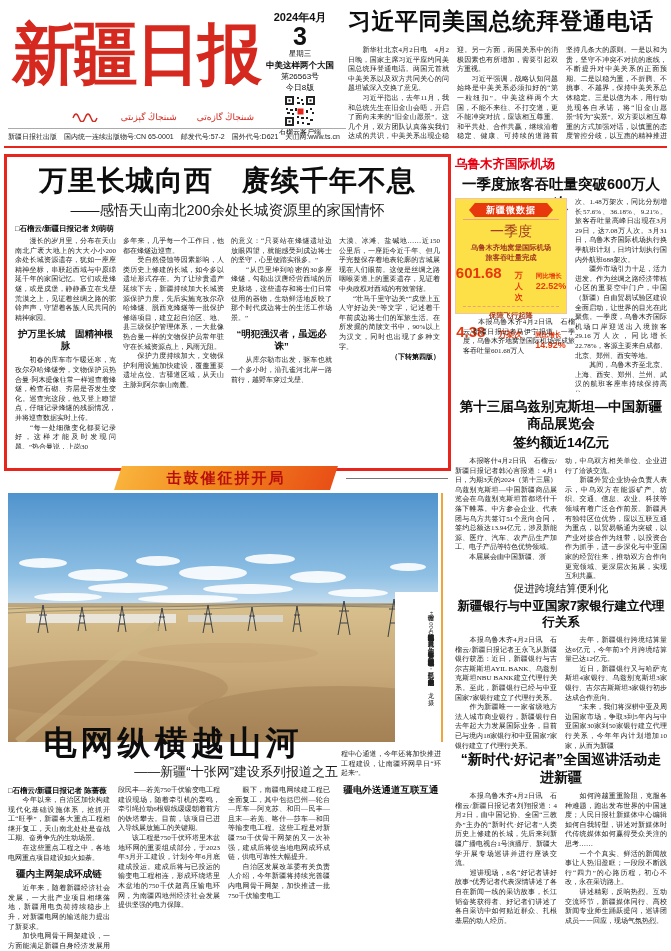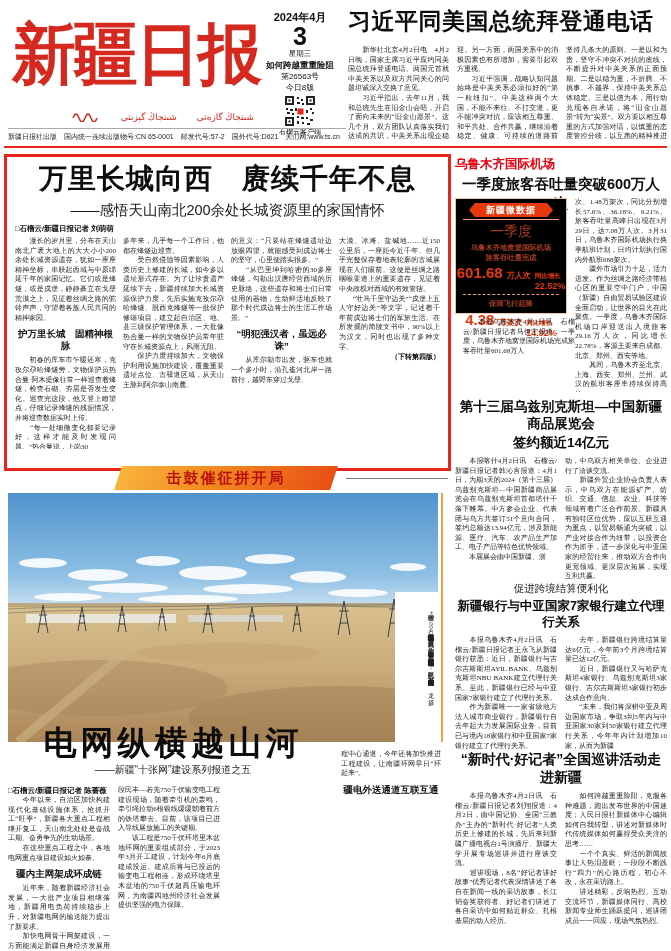--- a/index.html
+++ b/index.html
@@ -44,21 +44,21 @@
   
   .xi { left:348px; top:6px; width:319px; }
   .xi h1 { margin:0 0 10px; font-family:"Liberation Sans",sans-serif; font-weight:900;
            font-size:23px; line-height:30px; letter-spacing:.5px; color:#0d0d0d; white-space:nowrap; }
   .xi .cols { gap:8px; }
   .xi .col { width:101px; height:95px; }
 
   
   .gw { left:4px; top:154px; width:425px; height:301px; border:3px solid #e8251c;
         padding:5px 8px; }
-  .gw h2 { margin:2px 0 0; font-family:Liberation Mono, monospace; font-weight:900;
+  .gw h2 { margin:2px 0 0; font-family:Liberation Serif, serif; font-weight:900;
            font-size:28px; line-height:34px; text-align:center; letter-spacing:1px; color:#0d0d0d; }
   .gw .sub { margin:3px 0 5px; font-family:"Liberation Sans",sans-serif; font-size:14.5px;
              line-height:18px; text-align:center; color:#1a1a1a; }
   .gw .cols { gap:7px; margin-top:3px; }
   .gw .col { width:103px; height:212px; }
 
   
   .banner { left:118px; top:466px; width:216px; height:24px; }
   .banner .bg { position:absolute; inset:0; transform:skewX(-18deg);
                 background:linear-gradient(95deg,#f9b43c 0%,#f1881f 45%,#e94f16 100%); }
@@ -71,47 +71,47 @@
   .photo-caption { position:absolute; right:0; bottom:0; width:43px; height:150px; background:#fff;
                    padding:4px 3px; box-sizing:border-box; writing-mode:vertical-rl;
                    font-size:6.5px; line-height:8.6px; text-align:justify; color:#222;
                    white-space:pre-line; }
   .orangerule { left:441px; top:493px; width:2px; height:249px; background:#f0a43c; }
 
   
   .grid-title { left:8px; top:724px; width:330px; text-align:center;
                 font-family:"Liberation Sans",sans-serif; font-weight:900; font-size:33px;
                 line-height:38px; letter-spacing:4px; color:#0d0d0d; }
-  .grid-sub   { left:8px; top:763px; width:330px; text-align:center;
-                font-family:"Liberation Sans",sans-serif; font-size:10px; color:#1a1a1a; }
+  .grid-sub   { left:8px; top:763px; width:330px; text-align:right;
+                font-family:"Liberation Sans",sans-serif; font-size:13px; color:#1a1a1a; }
   .grid-cols  { left:8px; top:786px; width:324px; gap:8px; }
   .grid-cols .col { width:102px; height:165px; }
   .grid-col4  { left:341px; top:750px; width:100px; height:201px; overflow:hidden; }
 
   
   .rr { left:455px; width:212px; }
   .kicker-red { text-align:left; font-family:"Liberation Sans",sans-serif; font-weight:bold;
                 font-size:12.5px; color:#e60012; margin:0; }
   .kicker-blk { text-align:center; font-family:"Liberation Sans",sans-serif;
                 font-size:10.5px; color:#1a1a1a; margin:0; }
   .rr-head { text-align:center; font-family:"Liberation Sans",sans-serif; font-weight:900;
              color:#0d0d0d; margin:2px 0 0; }
   .airport { top:156px; height:236px; }
   .airport .rr-head { font-size:14.5px; line-height:19px; }
   .statbox { position:absolute; left:0; top:42px; width:112px; height:116px;
-             background:#000000; border:1px solid #f0c3ab; box-sizing:border-box; text-align:center; }
+             background:#fde047; border:1px solid #f0c3ab; box-sizing:border-box; text-align:center; }
   .ribbon { width:84px; margin:4px auto 0; background:#e8380d; color:#fff;
             font-family:"Liberation Sans",sans-serif; font-weight:bold; font-size:9px;
             line-height:14px; letter-spacing:1px;
             clip-path:polygon(7% 0,93% 0,100% 50%,93% 100%,7% 100%,0 50%); }
   .ribbon-rule { width:96px; margin:2px auto 0; border-bottom:1px solid #eda083; }
   .stat-period { font-size:14px; color:#a33c22; margin-top:3px; }
   .stat-metric { font-family:"Liberation Sans",sans-serif; font-weight:bold; font-size:7.3px;
                  line-height:9.5px; color:#a33c22; white-space:pre-line; margin-top:2px; }
-  .stat-row { display:flex; justify-content:center; align-items:baseline; gap:4px; margin-top:2px; }
+  .stat-row { display:flex; justify-content:center; align-items:baseline; gap:13px; margin-top:2px; }
   .stat-val { font-family:"Liberation Sans",sans-serif; font-weight:900; font-size:15px;
               color:#e8380d; }
   .stat-unit { font-family:"Liberation Sans",sans-serif; font-weight:bold; font-size:8px;
                color:#e8380d; }
   .stat-growth { text-align:left; font-family:"Liberation Sans",sans-serif; font-weight:bold;
                  color:#e8380d; }
   .stat-growth .gl { font-size:6.5px; display:block; }
   .stat-growth .gv { font-size:9px; display:block; }
   .stat-dash { width:96px; margin:3px auto 0; border-top:1px dashed #eda083; padding-top:2px; }
   .air-right { position:absolute; left:120px; top:42px; width:92px; height:194px; overflow:hidden; }
@@ -143,21 +143,21 @@
       <svg width="30" height="12" viewBox="0 0 30 12">
           <path d="M2 8 q3 -8 6 0 q3 8 6 0 q3 -8 6 0 q3 8 6 0" stroke="#d5281e" stroke-width="1.4" fill="none"></path>
         </svg>
     </span>
   </div>
 
   <div class="abs dateblock">
     <div class="d1">2024年4月</div>
     <div class="d2">3</div>
     <div class="d3">星期三</div>
-    <div class="d4">如何跨越重重险阻</div>
+    <div class="d4">中美这样两个大国</div>
     <div class="d5">第26563号</div>
     <div class="d5">今日8版</div>
     <div class="qrwrap">
       <svg width="30" height="30" viewBox="0 0 30 30">
         <rect width="30" height="30" fill="#fff"></rect>
         <g fill="#222">
           <path d="M0 0h9v9h-9z M2 2h5v5h-5z M3.5 3.5h2v2h-2z" fill-rule="evenodd"></path>
           <path d="M21 0h9v9h-9z M23 2h5v5h-5z M24.5 3.5h2v2h-2z" fill-rule="evenodd"></path>
           <path d="M0 21h9v9h-9z M2 23h5v5h-5z M3.5 24.5h2v2h-2z" fill-rule="evenodd"></path>
           <rect x="12" y="1" width="2" height="2"></rect>
@@ -312,20 +312,24 @@
 　　在这些重点工程之中，各地电网重点项目建设如火如荼。</p>
       <div class="sh">疆内主网架成环成链</div>
       <p class="bt">　　近年来，随着新疆经济社会发展，一大批产业项目相继落地，新疆用电负荷持续稳步上升，对新疆电网的输送能力提出了新要求。
 　　加快电网骨干网架建设，一方面能满足新疆自身经济发展用电需要，另一方面也能促进新疆风能、太阳能等资源优势转化为经济优势。
 　　3月27日，在民丰县郊区区间一</p>
     </div>
     <div class="col">
       <p class="bt">段民丰—若羌750千伏输变电工程建设现场，随着牵引机的轰鸣，牵引绳拉动6根银线缓缓朝着前方的铁塔攀去。目前，该项目已进入导线展放施工的关键期。
 　　该工程是750千伏环塔里木盆地环网的重要组成部分，于2023年3月开工建设，计划今年6月底建成投运。建成后将与已投运的输变电工程相连，形成环绕塔里木盆地的750千伏超高压输电环网，为南疆四地州经济社会发展提供坚强的电力保障。</p>
     </div>
+    <div class="col">
+      <p class="bt">　　眼下，南疆电网续建工程已全面复工，其中包括巴州—轮台—库车—阿克苏、和田—民丰—且末—若羌、喀什—莎车—和田等输变电工程。这些工程是对新疆750千伏骨干网架的又一次补强，建成后将使当地电网成环成链，供电可靠性大幅提升。
+　　自治区发展改革委有关负责人介绍，今年新疆将持续完善疆内电网骨干网架，加快推进一批750千伏输变电工</p>
+    </div>
   </div>
   <div class="abs grid-col4">
     <p class="bt">程中心通道，今年还将加快推进工程建设，让南疆环网早日“环起来”。</p>
     <div class="sh">疆电外送通道互联互通</div>
   </div>
 
   <section class="abs rr airport">
     <div class="kicker-red">乌鲁木齐国际机场</div>
     <h3 class="rr-head">一季度旅客吞吐量突破600万人次</h3>
 

